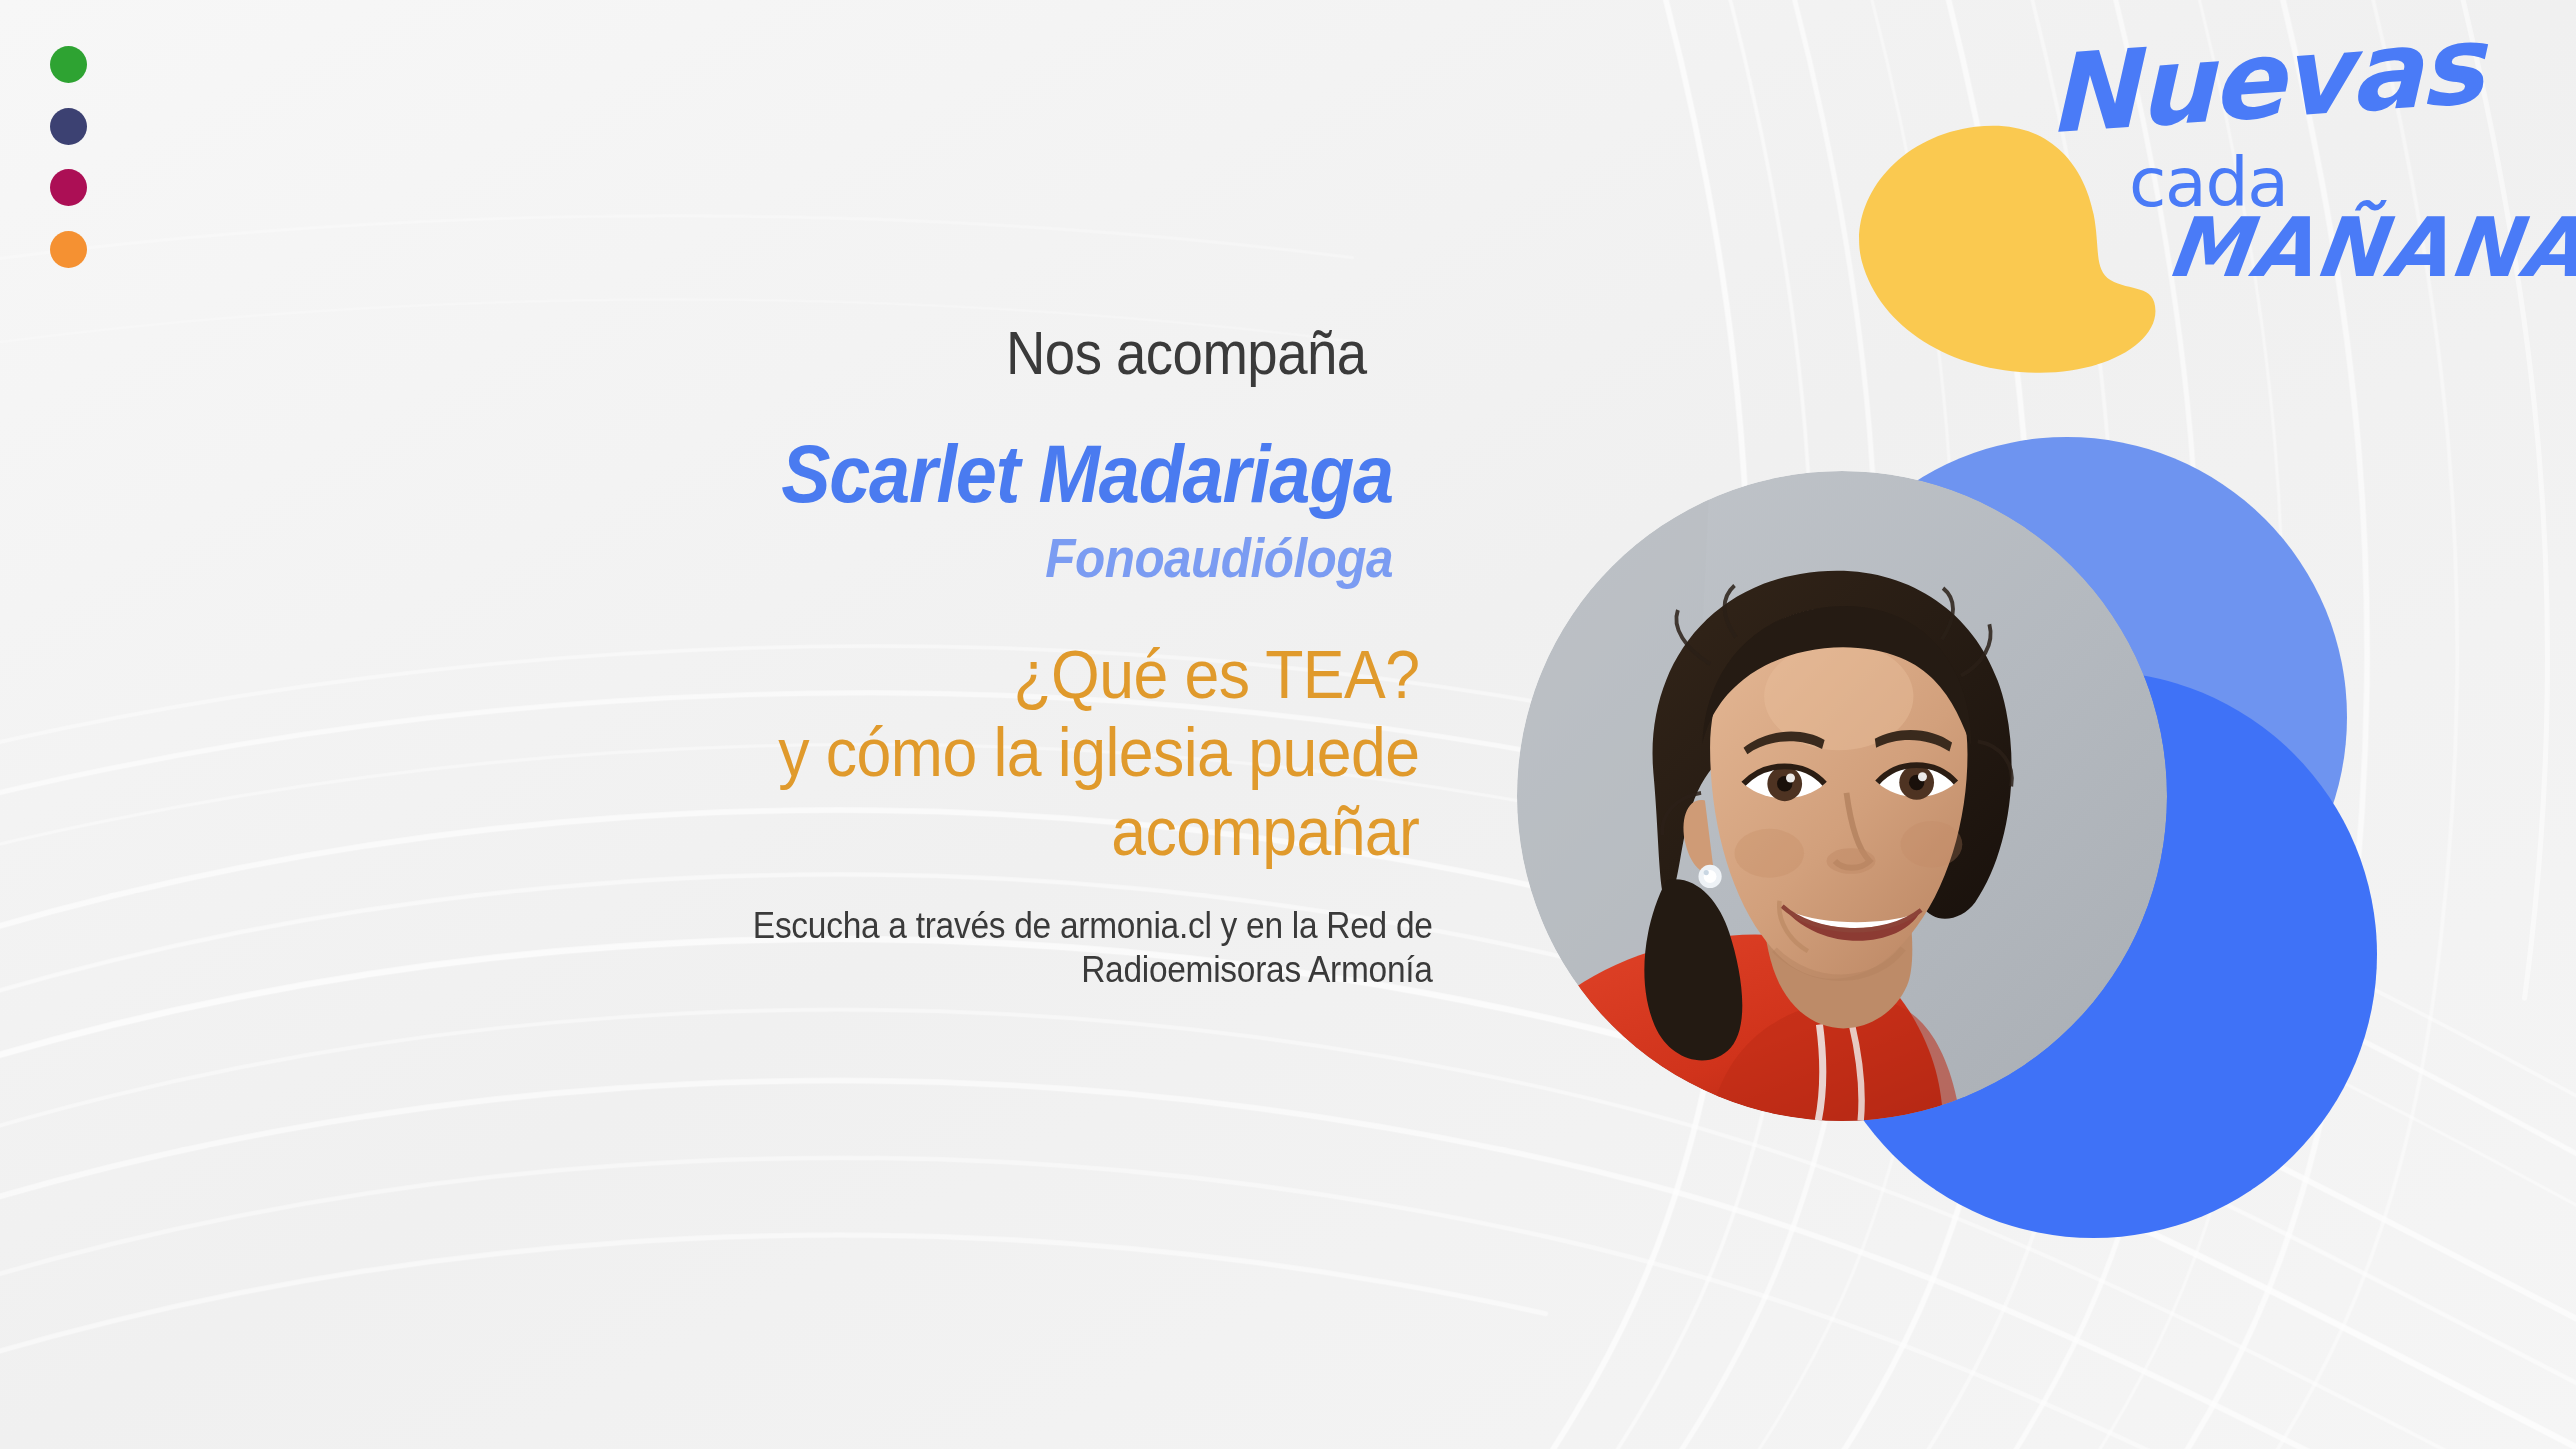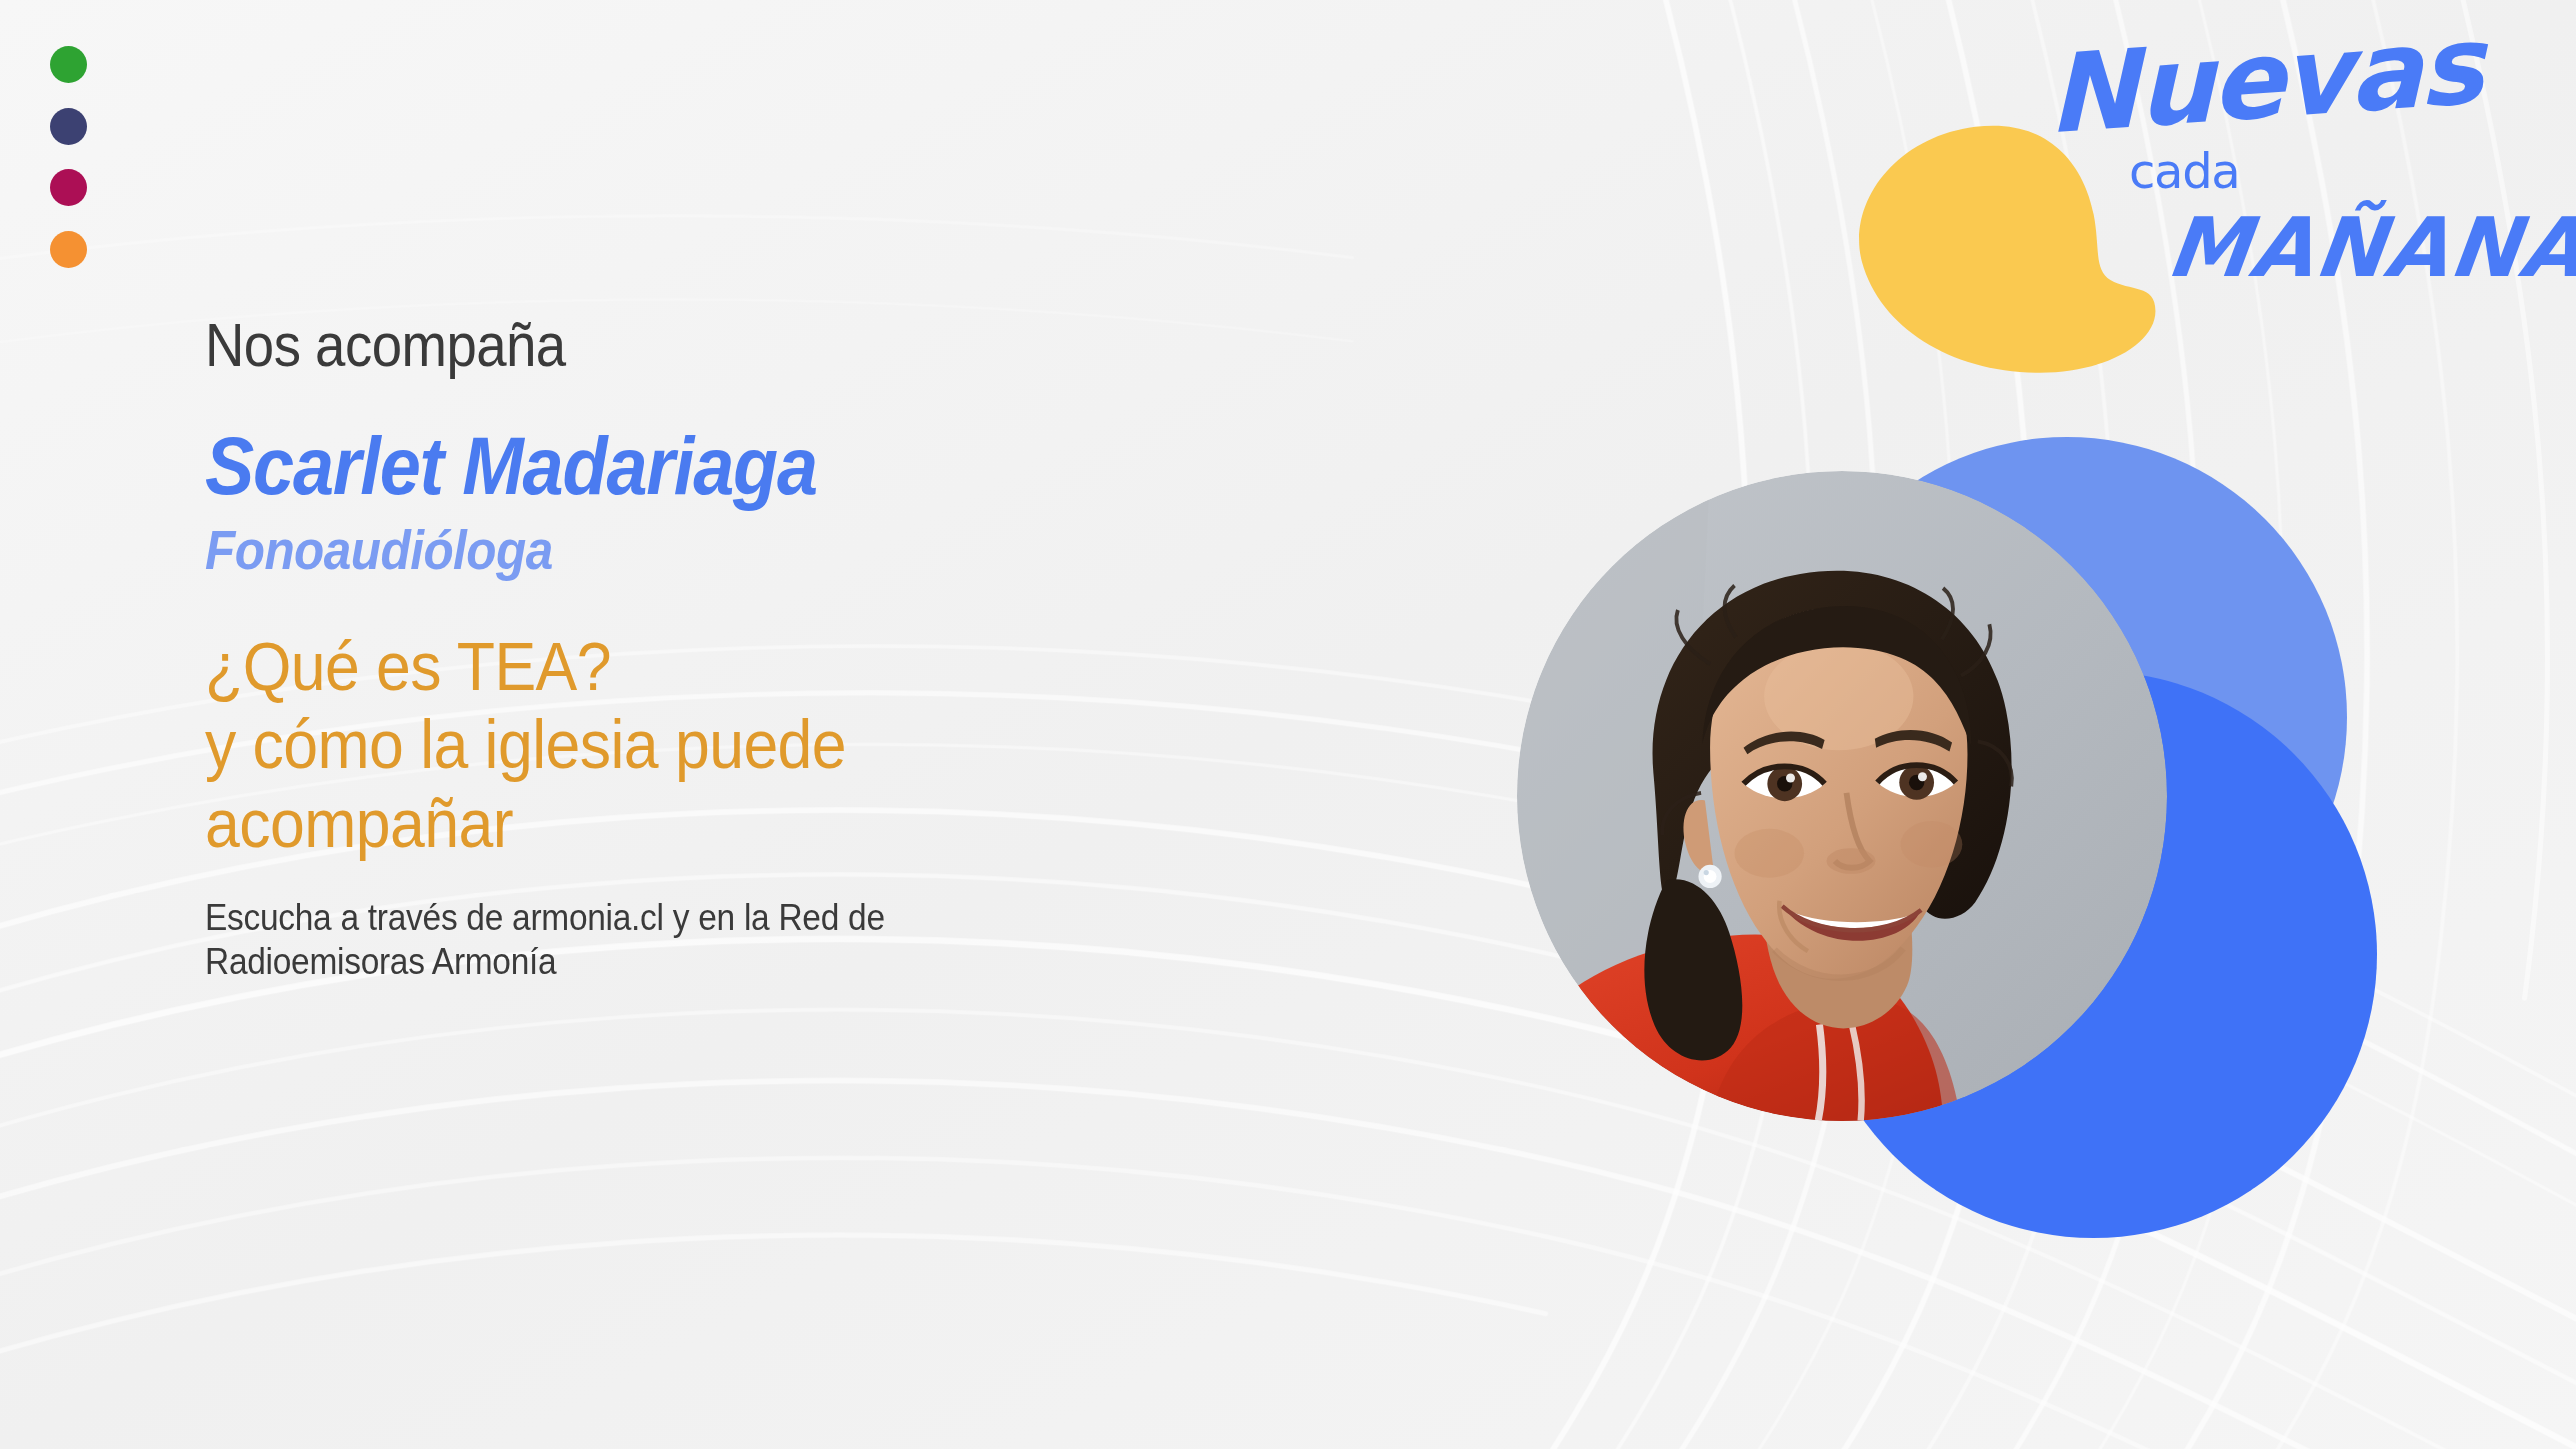--- a/index.html
+++ b/index.html
@@ -36,36 +36,36 @@
     font-family:"DejaVu Sans", sans-serif;
     font-size:108px; font-weight:700; font-style:italic;
     color:#4a7bf7; letter-spacing:-2.6px;
     transform:rotate(-4deg) skewX(-6deg);
     transform-origin:left bottom;
     white-space:nowrap;
   }
   #logo-word-cada {
     position:absolute; left:287px; top:117px;
     font-family:"DejaVu Sans", sans-serif;
-    font-size:48px; font-weight:400;
+    font-size:68px; font-weight:400;
     color:#4a7bf7; letter-spacing:-1.3px;
     white-space:nowrap;
   }
   #logo-word-manana {
     position:absolute; left:325px; top:174px;
     font-family:"DejaVu Sans", sans-serif;
     font-size:82px; font-weight:700; font-style:italic;
     color:#4a7bf7; letter-spacing:1.3px;
     transform:skewX(-10deg);
     transform-origin:left bottom;
     white-space:nowrap;
   }
 
   
-  #text-block { position:absolute; left:205px; top:314px; width:1320px; }
+  #text-block { position:absolute; left:205px; top:322px; width:1320px;text-align:right; }
 
   #eyebrow {
     font-family:"Liberation Sans", sans-serif;
     font-size:62px; font-weight:400; color:#3a3a3a;
     letter-spacing:-0.6px; line-height:1.0;
     transform:scaleX(0.88); transform-origin:left center;
   }
   #speaker-name {
     margin-top:49px;
     font-family:"Liberation Sans", sans-serif;

